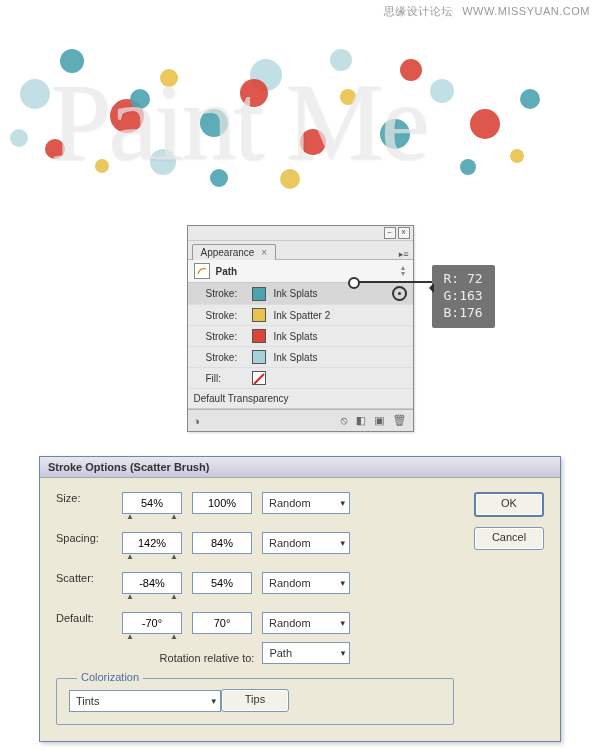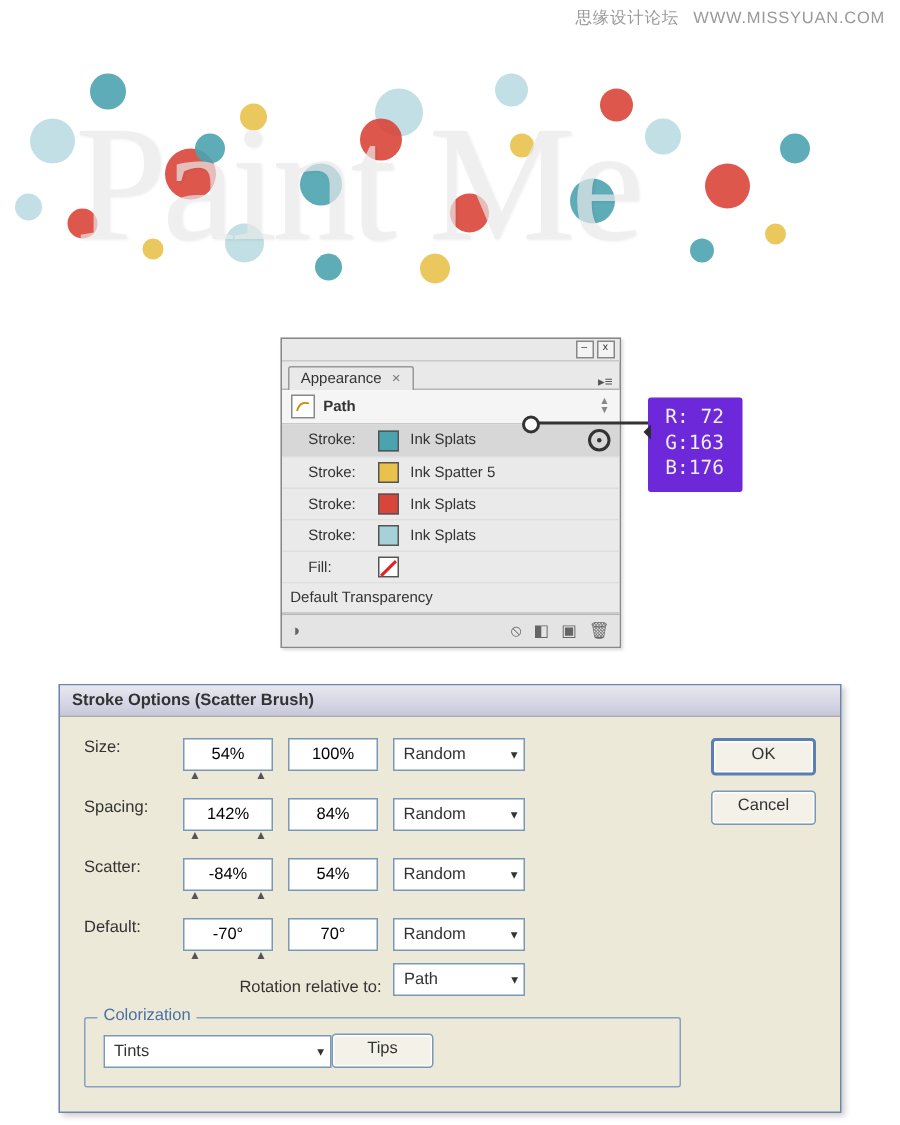--- a/index.html
+++ b/index.html
@@ -92,21 +92,21 @@
   .target .dot{width:3px;height:3px;background:#333;border-radius:50%;}
   .appearance .footer {
     display:flex; align-items:center; gap:8px; padding:4px 6px;
     border-top:1px solid #b5b5b5; background:#e4e4e4;
   }
   .appearance .footer .ficon { font-size:11px; color:#666; cursor:pointer;}
   .appearance .default-row { padding:4px 6px; background:#eaeaea; border-bottom:1px solid #c9c9c9;}
 
   .rgb-tooltip {
     position:absolute; left:245px; top:40px;
-    background:#6d28d9; color:#eee; font-family: monospace; font-size:13px;
+    background:#737373; color:#eee; font-family: monospace; font-size:13px;
     padding:6px 12px; border-radius:2px; line-height:1.3;
   }
   .rgb-tooltip::before {
     content:""; position:absolute; left:-8px; top:18px;
     border:5px solid transparent; border-right-color:#2d2d2d;
   }
   .leadline {
     position:absolute; left:165px; top:56px; width:80px; height:2px; background:#333;
   }
   .leaddot {
@@ -150,21 +150,21 @@
     box-shadow: inset 0 0 0 1px #fff;
   }
   .btn.primary { border:2px solid #5b7fb3;}
   .rightcol { margin-left:auto; display:flex; flex-direction:column; gap:10px;}
   .rot-rel { display:flex; align-items:flex-end; gap:8px; margin:6px 0 14px 0; justify-content:center;}
   .rot-rel .rrlabel{ }
   .fieldset {
     border:1px solid #8aa0c0; border-radius:2px; padding:10px 12px 12px; position:relative;
   }
   .fieldset .legend {
-    position:absolute; top:-8px; left:8px; background:#ece9d8; padding:0 4px;
+    position:absolute; top:-8px; left:20px; background:#ece9d8; padding:0 4px;
     color:#4a6fa5; font-size:11px;
   }
   .fieldset .frow { display:flex; gap:0; align-items:center;}
   .select.wide{min-width:140px;}
   .maincols{ display:flex; gap:20px;}
   .leftcol{ flex:1;}
 </style>
 </head>
 <body>
 
@@ -233,21 +233,21 @@
       <span class="lbl">Stroke:</span>
       <span class="swatch" style="background:#4ca3b0"></span>
       <span>Ink Splats</span>
       <span class="target">
           <span class="dot"></span>
         </span>
     </div>
     <div class="attr-row">
       <span class="lbl">Stroke:</span>
       <span class="swatch" style="background:#e8c24b"></span>
-      <span>Ink Spatter 5</span>
+      <span>Ink Spatter 2</span>
     </div>
     <div class="attr-row">
       <span class="lbl">Stroke:</span>
       <span class="swatch" style="background:#d9453a"></span>
       <span>Ink Splats</span>
     </div>
     <div class="attr-row">
       <span class="lbl">Stroke:</span>
       <span class="swatch" style="background:#a6d1d8"></span>
       <span>Ink Splats</span>

